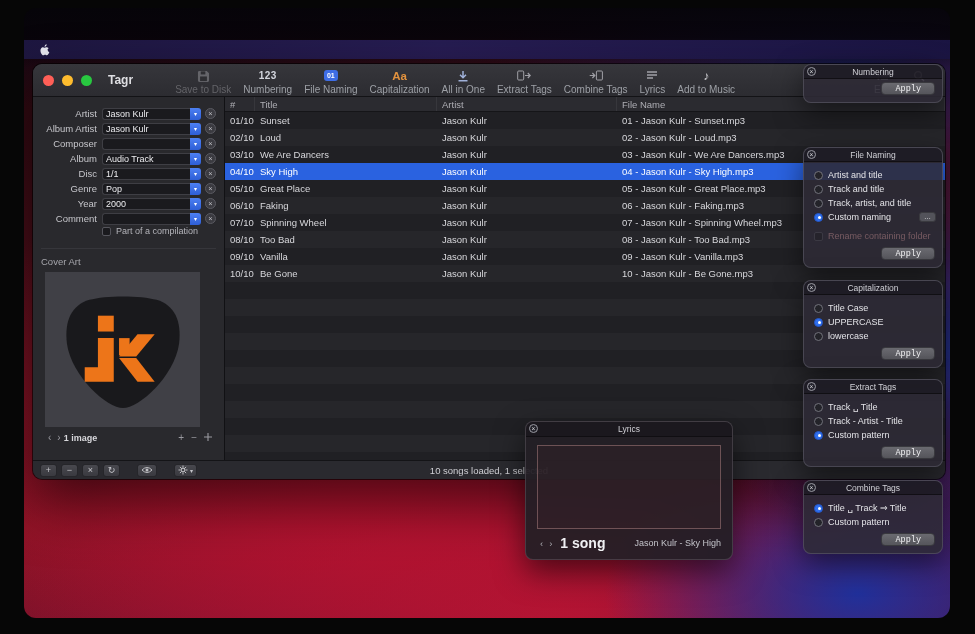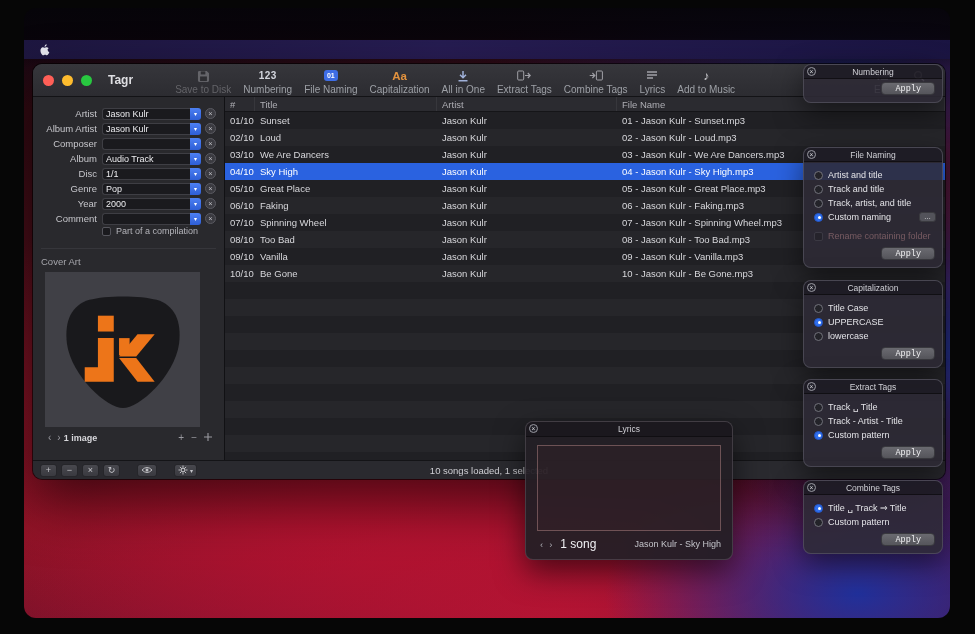--- a/index.html
+++ b/index.html
@@ -137,21 +137,21 @@
   .lyrics-panel { position:absolute; left:501px; top:413px; width:208px; height:139px;
     border-radius:8px; background:rgba(35,31,37,.94); border:1px solid rgba(135,130,140,.3);
     box-shadow:0 12px 30px rgba(0,0,0,.55); display:flex; flex-direction:column; }
   .lyr-head { height:15px; flex:none; position:relative; display:flex; align-items:center; justify-content:center;
     font-size:8.5px; color:#d0d0d6; background:rgba(20,18,24,.5);
     border-bottom:1px solid rgba(0,0,0,.4); border-radius:7px 7px 0 0; }
   .lyr-text { flex:1; margin:8px 11px 6px; border:1px solid rgba(190,145,145,.45);
     background:rgba(80,38,44,.18); }
   .lyr-foot { display:flex; align-items:center; padding:0 11px 8px; font-size:9.5px; color:#aeaeb4; }
   .lyr-foot .nav-a { padding:0 3px; }
-  .lyr-count { color:#f0f0f3; font-size:12px; font-weight:normal; margin-left:5px; }
+  .lyr-count { color:#f0f0f3; font-size:14px; font-weight:bold; margin-left:5px; }
   .lyr-song { margin-left:auto; color:#c4c4ca; font-size:9px; white-space:nowrap; }
 </style>
 </head>
 <body>
 
 <div class="desktop">
 
   <div class="menubar">
     <span class="apple">
       <svg width="10" height="12" viewBox="0 0 11 13">

